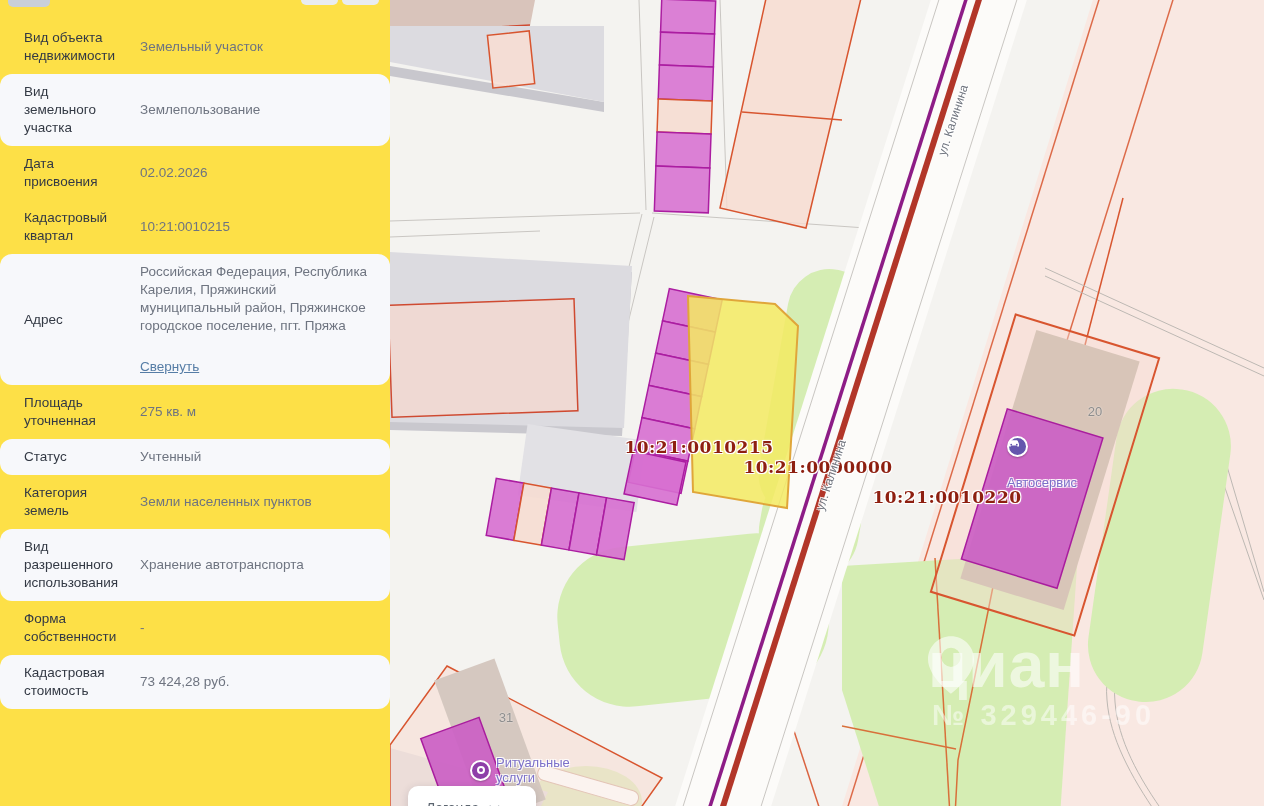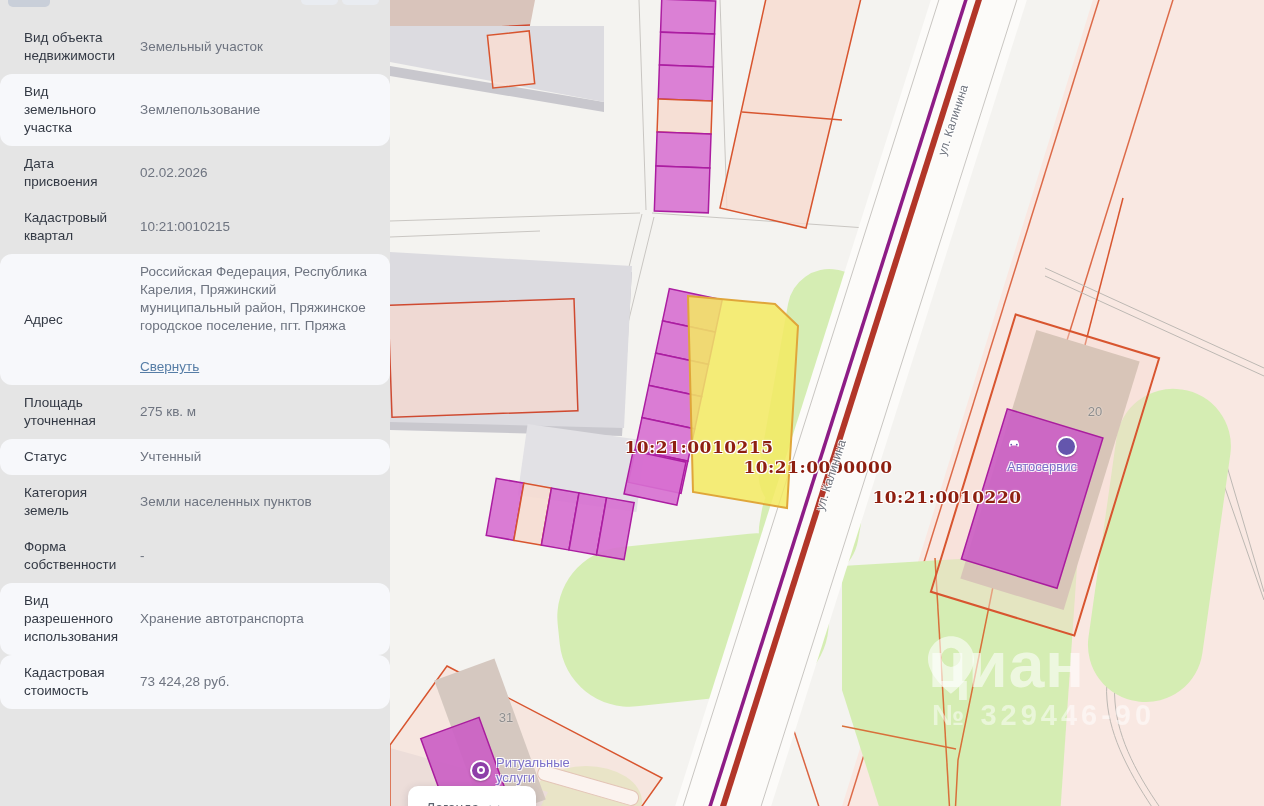--- a/index.html
+++ b/index.html
@@ -1,19 +1,19 @@
 <!DOCTYPE html>
 <html><head>
 <meta charset="utf-8">
 <style>
   * { margin:0; padding:0; box-sizing:border-box; }
   html,body { width:1264px; height:806px; overflow:hidden; font-family:"Liberation Sans", sans-serif; background:#fff; }
 
   
-  .panel { position:absolute; left:0; top:0; width:390px; height:806px; background:#e5e5e5; z-index:5; padding-top:20px; }
+  .panel { position:absolute; left:0; top:0; width:390px; height:806px; background:#fde047; z-index:5; padding-top:20px; }
   .pill { position:absolute; top:0; border-radius:0 0 5px 5px; }
   .pill-dark { left:8px; width:42px; height:7px; background:#c9cfd9; }
   .pill-l1 { left:301px; width:37px; height:5px; background:#e9ecf1; }
   .pill-l2 { left:342px; width:37px; height:5px; background:#e9ecf1; }
   .row { display:flex; align-items:center; padding:9px 12px 9px 24px; border-radius:12px; }
   .row.alt { background:#f7f8fb; }
   .row-label { width:100px; flex:0 0 100px; font-size:13.5px; line-height:18px; color:#333944; margin-right:16px; }
   .row-value { flex:1; font-size:13.5px; line-height:18px; color:#6e7480; }
   .row-value a { display:inline-block; margin-top:23px; color:#567da6; text-decoration:underline; cursor:pointer; }
 
@@ -21,21 +21,21 @@
   .map { position:absolute; left:390px; top:0; width:874px; height:806px; overflow:hidden; background:#f4f3f0; }
   .map svg { position:absolute; left:0; top:0; }
   .maplabel { position:absolute; white-space:nowrap; transform:translate(-50%,-50%); }
   .cad { font-family:"DejaVu Serif", serif; font-weight:bold; font-size:17px; letter-spacing:.5px; color:#8e1f10;
          text-shadow:-1px -1px 0 #fff,1px -1px 0 #fff,-1px 1px 0 #fff,1px 1px 0 #fff,0 0 3px #fff; }
   .street { font-size:12px; color:#70757f; text-shadow:-1px -1px 0 rgba(255,255,255,.9),1px -1px 0 rgba(255,255,255,.9),-1px 1px 0 rgba(255,255,255,.9),1px 1px 0 rgba(255,255,255,.9); }
   .rot-street { transform:translate(-50%,-50%) rotate(-72deg); }
   .housenum { font-size:13px; color:#8d8d8d; text-shadow:0 0 2px rgba(255,255,255,.8); }
   .poi-label { font-size:13px; color:#7c70c9; line-height:15px;
          text-shadow:-1px -1px 0 rgba(255,255,255,.85),1px -1px 0 rgba(255,255,255,.85),-1px 1px 0 rgba(255,255,255,.85),1px 1px 0 rgba(255,255,255,.85); }
-  .poi-auto { position:absolute; left:652px; top:436px; transform:translate(-50%,0); display:flex; flex-direction:column; align-items:flex-end; gap:2px; }
+  .poi-auto { position:absolute; left:652px; top:436px; transform:translate(-50%,0); display:flex; flex-direction:column; align-items:flex-start; gap:18px; }
   .poi-ritual { position:absolute; left:80px; top:747px; display:flex; align-items:center; gap:5px;margin-top:8px; }
   .poi-circle { width:21px; height:21px; border-radius:50%; border:2px solid #fff; display:flex; align-items:center; justify-content:center; box-shadow:0 1px 2px rgba(0,0,0,.25); }
   .poi-circle.auto { background:#6456ad; }
   .poi-circle.ritual { background:#8e3fa8; }
   .ritual-dot { width:8px; height:8px; border:2.5px solid #fff; border-radius:50%; }
 
   .legend-btn { position:absolute; left:18px; top:786px; width:128px; height:44px; background:#fff; border-radius:10px;
          box-shadow:0 2px 8px rgba(50,50,70,.18); display:flex; align-items:center; padding:0 14px 0 18px; cursor:pointer; }
   .legend-btn span { font-size:14px; color:#5c6570; }
   .chevron { margin-left:10px; width:8px; height:8px; border-right:2px solid #9aa2ac; border-bottom:2px solid #9aa2ac; transform:rotate(45deg) translateY(-2px); }
@@ -81,27 +81,27 @@
     <div class="row-value">275 кв. м</div>
   </div>
   <div class="row alt">
     <div class="row-label">Статус</div>
     <div class="row-value">Учтенный</div>
   </div>
   <div class="row">
     <div class="row-label">Категория земель</div>
     <div class="row-value">Земли населенных пунктов</div>
   </div>
+  <div class="row alt">
+    <div class="row-label">Вид разрешенного использования</div>
+    <div class="row-value">Хранение автотранспорта</div>
+  </div>
   <div class="row">
     <div class="row-label">Форма собственности</div>
     <div class="row-value">-</div>
-  </div>
-  <div class="row alt">
-    <div class="row-label">Вид разрешенного использования</div>
-    <div class="row-value">Хранение автотранспорта</div>
   </div>
   <div class="row alt">
     <div class="row-label">Кадастровая стоимость</div>
     <div class="row-value">73 424,28 руб.</div>
   </div>
 </div>
 
 <div class="map">
 <svg width="874" height="806" viewBox="0 0 874 806">
 

